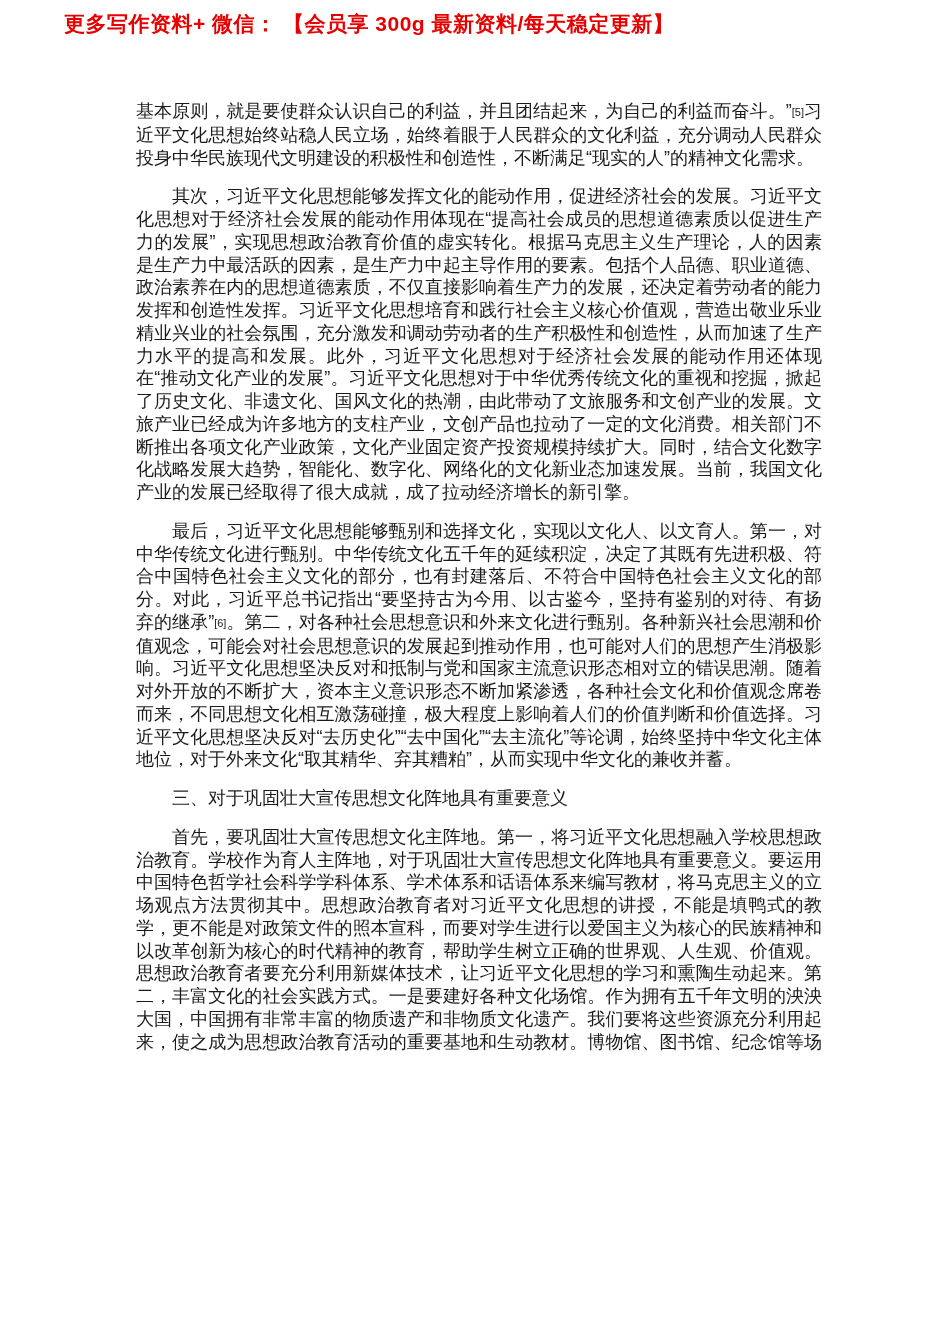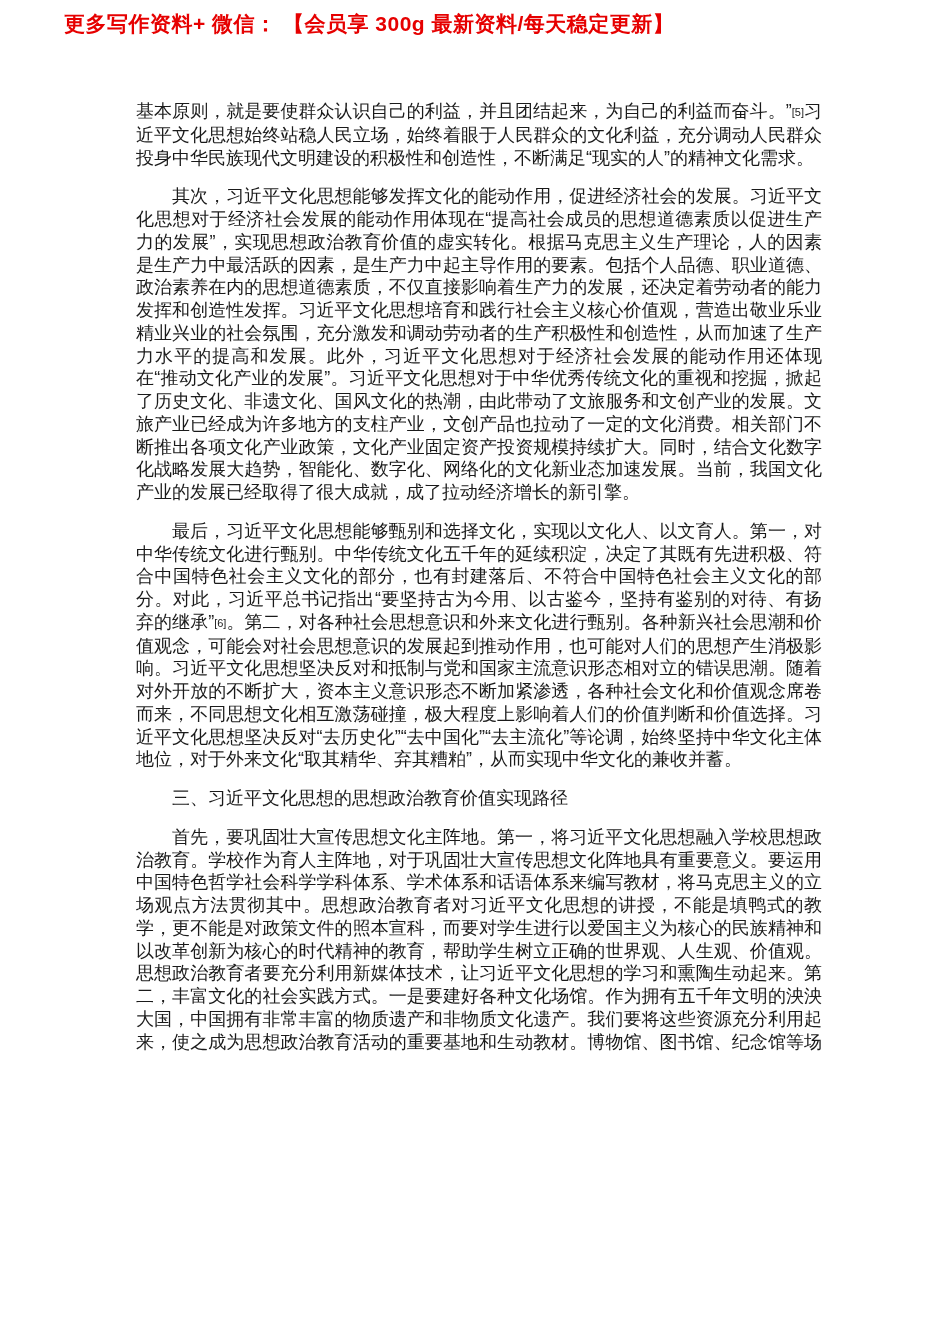--- a/index.html
+++ b/index.html
@@ -85,21 +85,21 @@
 <body>
 
 <div class="page">
 
   <div class="promo" style="color: rgb(230, 0, 0);">更多写作资料+ 微信： 【会员享 300g 最新资料/每天稳定更新】</div>
 
   <div class="doc-body" id="doc-body">
       <p class="para">基本原则，就是要使群众认识自己的利益，并且团结起来，为自己的利益而奋斗。”<span class="fnref">[5]</span>习近平文化思想始终站稳人民立场，始终着眼于人民群众的文化利益，充分调动人民群众投身中华民族现代文明建设的积极性和创造性，不断满足“现实的人”的精神文化需求。</p>
       <p class="para indent">其次，习近平文化思想能够发挥文化的能动作用，促进经济社会的发展。习近平文化思想对于经济社会发展的能动作用体现在“提高社会成员的思想道德素质以促进生产力的发展”，实现思想政治教育价值的虚实转化。根据马克思主义生产理论，人的因素是生产力中最活跃的因素，是生产力中起主导作用的要素。包括个人品德、职业道德、政治素养在内的思想道德素质，不仅直接影响着生产力的发展，还决定着劳动者的能力发挥和创造性发挥。习近平文化思想培育和践行社会主义核心价值观，营造出敬业乐业精业兴业的社会氛围，充分激发和调动劳动者的生产积极性和创造性，从而加速了生产力水平的提高和发展。此外，习近平文化思想对于经济社会发展的能动作用还体现在“推动文化产业的发展”。习近平文化思想对于中华优秀传统文化的重视和挖掘，掀起了历史文化、非遗文化、国风文化的热潮，由此带动了文旅服务和文创产业的发展。文旅产业已经成为许多地方的支柱产业，文创产品也拉动了一定的文化消费。相关部门不断推出各项文化产业政策，文化产业固定资产投资规模持续扩大。同时，结合文化数字化战略发展大趋势，智能化、数字化、网络化的文化新业态加速发展。当前，我国文化产业的发展已经取得了很大成就，成了拉动经济增长的新引擎。</p>
       <p class="para indent">最后，习近平文化思想能够甄别和选择文化，实现以文化人、以文育人。第一，对中华传统文化进行甄别。中华传统文化五千年的延续积淀，决定了其既有先进积极、符合中国特色社会主义文化的部分，也有封建落后、不符合中国特色社会主义文化的部分。对此，习近平总书记指出“要坚持古为今用、以古鉴今，坚持有鉴别的对待、有扬弃的继承”<span class="fnref">[6]</span>。第二，对各种社会思想意识和外来文化进行甄别。各种新兴社会思潮和价值观念，可能会对社会思想意识的发展起到推动作用，也可能对人们的思想产生消极影响。习近平文化思想坚决反对和抵制与党和国家主流意识形态相对立的错误思潮。随着对外开放的不断扩大，资本主义意识形态不断加紧渗透，各种社会文化和价值观念席卷而来，不同思想文化相互激荡碰撞，极大程度上影响着人们的价值判断和价值选择。习近平文化思想坚决反对“去历史化”“去中国化”“去主流化”等论调，始终坚持中华文化主体地位，对于外来文化“取其精华、弃其糟粕”，从而实现中华文化的兼收并蓄。</p>
-      <p class="para indent">三、习近平文化思想的思想政治教育价值实现路径</p>
+      <p class="para indent">三、对于巩固壮大宣传思想文化阵地具有重要意义</p>
       <p class="para indent">首先，要巩固壮大宣传思想文化主阵地。第一，将习近平文化思想融入学校思想政治教育。学校作为育人主阵地，对于巩固壮大宣传思想文化阵地具有重要意义。要运用中国特色哲学社会科学学科体系、学术体系和话语体系来编写教材，将马克思主义的立场观点方法贯彻其中。思想政治教育者对习近平文化思想的讲授，不能是填鸭式的教学，更不能是对政策文件的照本宣科，而要对学生进行以爱国主义为核心的民族精神和以改革创新为核心的时代精神的教育，帮助学生树立正确的世界观、人生观、价值观。思想政治教育者要充分利用新媒体技术，让习近平文化思想的学习和熏陶生动起来。第二，丰富文化的社会实践方式。一是要建好各种文化场馆。作为拥有五千年文明的泱泱大国，中国拥有非常丰富的物质遗产和非物质文化遗产。我们要将这些资源充分利用起来，使之成为思想政治教育活动的重要基地和生动教材。博物馆、图书馆、纪念馆等场馆能够让人民群众了解党和国家的历史文化，进而感受到中国特色社会主义文化的光辉，达到认识、认知、认同的效果。二是要举办各种文化活动，让人民群众参与其中，亲身感受中华优秀传统文化。中国的节日文化缤纷多彩，要将这些财富充分利用起来，使其成为刻在人们内心的文化归属感和认同感，成为人们念念不忘的文化羁绊。第三，加强网络思想政治教育。一是要及时回应人们的现实需求。网络思想政治教育要做好主流意识形态灌输的本职工作，及时关注人们在网络虚拟空间中的精神需要，并努力加入其中，成为一个重要的引导者和满足者。要充分运用互</p>
     </div>
 
   <div class="page-num">第 2 页 共 3 页</div>
 
   <div class="divider"></div>
 
   <div class="footer">
     <span class="site-name">中国知网</span>
     <span class="site-url">https://www.cnki.net</span>

